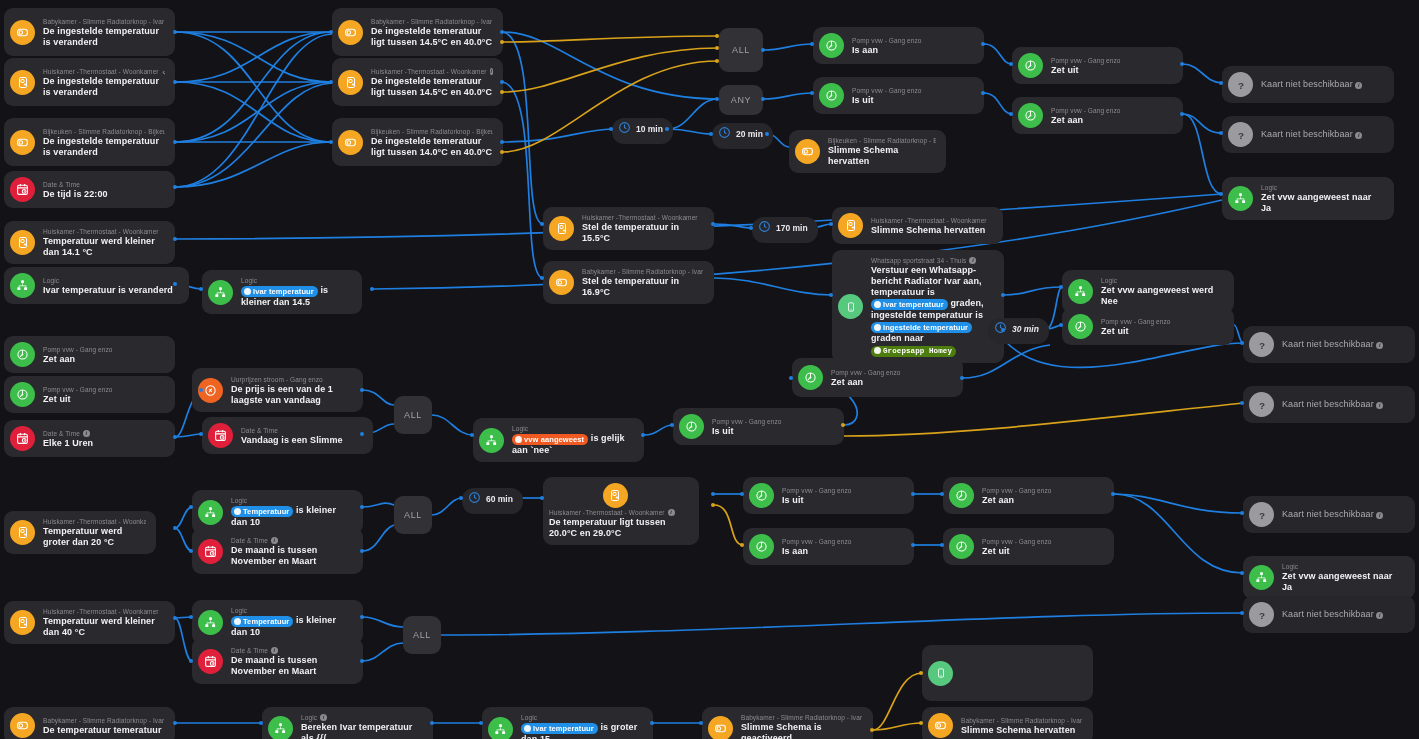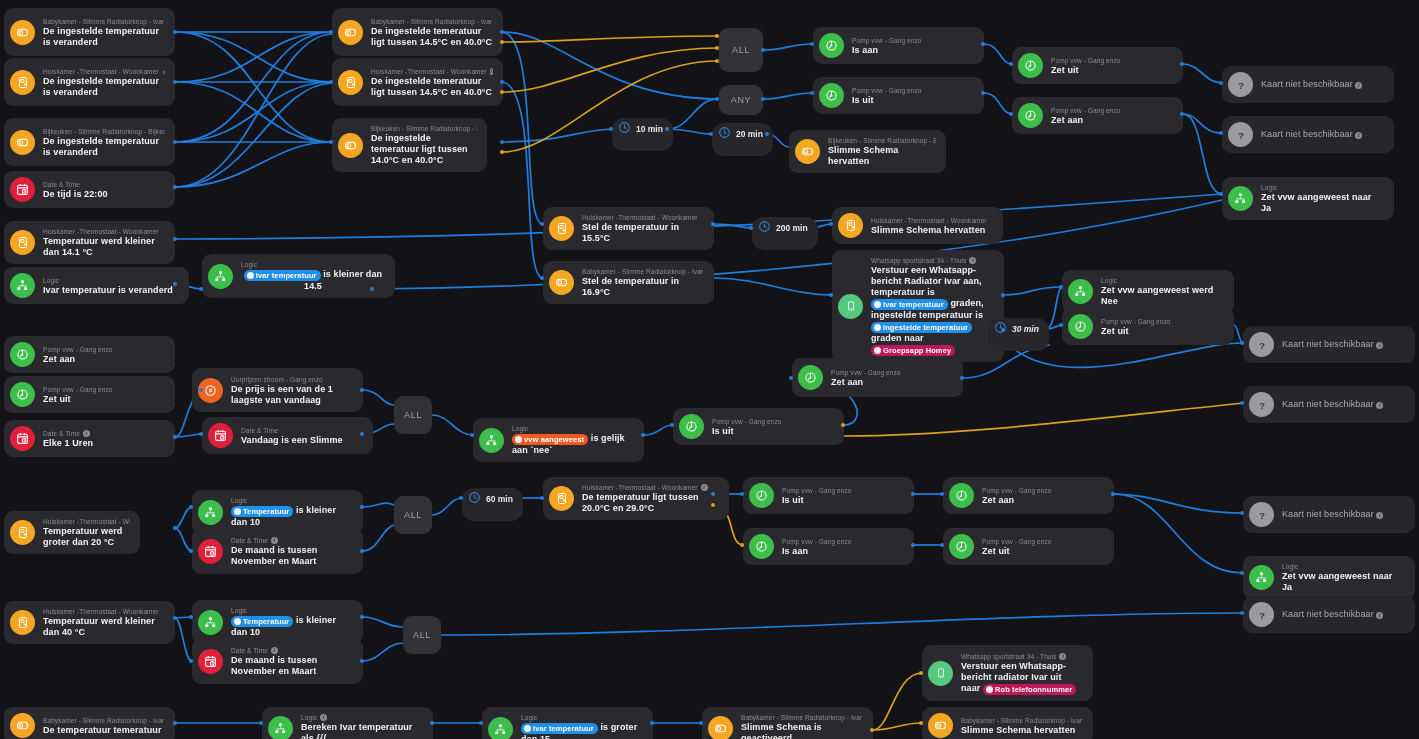--- a/index.html
+++ b/index.html
@@ -20,31 +20,31 @@
   .ic.orangered{background:#ef6423;}
   .body{min-width:0;flex:1 1 auto;}
   .sub{font-size:6.5px;color:#8b8b92;line-height:9px;letter-spacing:.1px;
        white-space:nowrap;overflow:hidden;display:flex;align-items:center;gap:3px;}
   .ttl{font-size:9px;color:#f2f2f4;font-weight:bold;line-height:11px;letter-spacing:.1px;}
   .ttl.soft{color:#a9a9b0;font-weight:normal;}
   .tag{display:inline-block;border-radius:7px;padding:0 4px 0 3px;font-size:7.5px;
        font-weight:bold;color:#fff;line-height:11px;vertical-align:-1px;white-space:nowrap;}
   .tag.blue{background:#1f8fe8;}
   .tag.orange{background:#f05a22;}
-  .tag.green{background:#be185d;}
+  .tag.green{background:#4d7c0f;font-family:Liberation Mono, monospace;}
   .tag .dot{display:inline-block;width:7px;height:7px;border-radius:50%;
             background:rgba(255,255,255,.92);margin-right:2px;vertical-align:-1px;}
   .infoi{display:inline-block;width:7px;height:7px;border-radius:50%;background:#8b8b92;
          color:#2a2a2e;font-size:5.5px;font-weight:bold;text-align:center;line-height:7px;
          font-style:italic;}
   .taglink{display:inline-block;width:8px;height:8px;}
   .junction{position:absolute;background:#313136;border-radius:9px;display:flex;
             align-items:center;justify-content:center;color:#a0a0a8;font-size:9px;letter-spacing:.6px;}
   .delay{position:absolute;background:#26262b;border-radius:12px;display:flex;align-items:center;
-         gap:5px;padding:0 10px 11px 6px;height:22px;}
+         gap:5px;padding:0 10px 4px 6px;height:22px;}
   .delay .lbl{font-size:8.5px;color:#eaeaee;font-weight:bold;}
   .port{position:absolute;width:4px;height:4px;border-radius:50%;background:#1f7fe0;}
   .port.y{background:#d9a21a;}
 </style>
 </head>
 <body>
 
 <div id="stage">
   <svg class="wires" viewBox="0 0 1419 739">
     <g fill="none" stroke="#1f7fe0" stroke-width="1.7">
@@ -204,21 +204,21 @@
             <rect x="5" y="2" width="14" height="20" rx="2.5"></rect>
             <rect x="8" y="6" width="6" height="6" rx="1"></rect>
             <circle cx="16" cy="16" r="1.4" fill="#fff"></circle>
           </svg>
         </div>
         <div class="body">
           <div class="sub">Huiskamer -Thermostaat - Woonkamer<span class="infoi">i</span></div>
           <div class="ttl">De ingestelde temeratuur ligt tussen 14.5°C en 40.0°C</div>
         </div>
       </div>
-      <div class="card" style="left: 332px; top: 118px; width: 155px; min-height: 48px;">
+      <div class="card" style="left: 332px; top: 118px; width: 171px; min-height: 48px;">
         <div class="ic orange">
           <svg width="13" height="13" viewBox="0 0 24 24" fill="none" stroke="#fff" stroke-width="2">
             <rect x="3" y="6" width="18" height="12" rx="5"></rect>
             <circle cx="9" cy="12" r="3.2"></circle>
           </svg>
         </div>
         <div class="body">
           <div class="sub">Bijkeuken - Slimme Radiatorknop - Bijkeuken</div>
           <div class="ttl">De ingestelde temeratuur ligt tussen 14.0°C en 40.0°C</div>
         </div>
@@ -341,21 +341,21 @@
             <rect x="2.5" y="15" width="5.5" height="5.5" rx="1"></rect>
             <rect x="15" y="15" width="5.5" height="5.5" rx="1"></rect>
             <path d="M11.4 7.8h1.2v4h-1.2zM5 12.2h14v1.2H5zM5 12.2h1.2v3H5zM17.8 12.2H19v3h-1.2z"></path>
           </svg>
         </div>
         <div class="body">
           <div class="sub">Logic</div>
           <div class="ttl">Ivar temperatuur is veranderd</div>
         </div>
       </div>
-      <div class="card" style="left: 202px; top: 254px; width: 193px; min-height: 38px; text-align: center;">
+      <div class="card" style="left: 202px; top: 270px; width: 160px; min-height: 38px;">
         <div class="ic green">
           <svg width="13" height="13" viewBox="0 0 24 24" fill="#fff">
             <rect x="9.5" y="2.5" width="5" height="5" rx="1"></rect>
             <rect x="2.5" y="15" width="5.5" height="5.5" rx="1"></rect>
             <rect x="15" y="15" width="5.5" height="5.5" rx="1"></rect>
             <path d="M11.4 7.8h1.2v4h-1.2zM5 12.2h14v1.2H5zM5 12.2h1.2v3H5zM17.8 12.2H19v3h-1.2z"></path>
           </svg>
         </div>
         <div class="body">
           <div class="sub">Logic</div>
@@ -558,21 +558,21 @@
             <circle cx="12" cy="12" r="8.5"></circle>
             <path d="M12 3.5v8.5M7.2 16.5 12 12"></path>
             <circle cx="12" cy="12" r="1.6" fill="#fff" stroke="none"></circle>
           </svg>
         </div>
         <div class="body">
           <div class="sub">Pomp vvw - Gang enzo</div>
           <div class="ttl">Zet aan</div>
         </div>
       </div>
-      <div class="card" style="left: 4px; top: 511px; width: 136px; min-height: 34px;">
+      <div class="card" style="left: 4px; top: 511px; width: 152px; min-height: 34px;">
         <div class="ic orange">
           <svg width="12" height="13" viewBox="0 0 24 24" fill="none" stroke="#fff" stroke-width="2">
             <rect x="5" y="2" width="14" height="20" rx="2.5"></rect>
             <rect x="8" y="6" width="6" height="6" rx="1"></rect>
             <circle cx="16" cy="16" r="1.4" fill="#fff"></circle>
           </svg>
         </div>
         <div class="body">
           <div class="sub">Huiskamer -Thermostaat - Woonkamer</div>
           <div class="ttl">Temperatuur werd groter dan 20 °C</div>
@@ -599,21 +599,21 @@
             <path d="M3 9h18M8 2v4M16 2v4"></path>
             <circle cx="15" cy="15.5" r="3.4" fill="#e0203a"></circle>
             <path d="M15 13.4v2.2l1.4 1" stroke-width="1.6"></path>
           </svg>
         </div>
         <div class="body">
           <div class="sub">Date &amp; Time<span class="infoi">i</span></div>
           <div class="ttl">De maand is tussen November en Maart</div>
         </div>
       </div>
-      <div class="card" style="left: 543px; top: 477px; width: 186px; min-height: 42px;">
+      <div class="card" style="left: 543px; top: 477px; width: 156px; min-height: 42px; flex-direction: column;">
         <div class="ic orange">
           <svg width="12" height="13" viewBox="0 0 24 24" fill="none" stroke="#fff" stroke-width="2">
             <rect x="5" y="2" width="14" height="20" rx="2.5"></rect>
             <rect x="8" y="6" width="6" height="6" rx="1"></rect>
             <circle cx="16" cy="16" r="1.4" fill="#fff"></circle>
           </svg>
         </div>
         <div class="body">
           <div class="sub">Huiskamer -Thermostaat - Woonkamer<span class="infoi">i</span></div>
           <div class="ttl">De temperatuur ligt tussen 20.0°C en 29.0°C</div>
@@ -797,24 +797,20 @@
           <div class="sub">Babykamer - Slimme Radiatorknop - Ivar</div>
           <div class="ttl">Slimme Schema is geactiveerd</div>
         </div>
       </div>
       <div class="card" style="left: 922px; top: 645px; width: 171px; min-height: 56px;">
         <div class="ic ltgreen">
           <svg width="10" height="14" viewBox="0 0 24 24" fill="none" stroke="#fff" stroke-width="2">
             <rect x="6" y="2" width="12" height="20" rx="2.5"></rect>
             <path d="M10.5 18.6h3"></path>
           </svg>
-        </div>
-        <div class="body">
-          <div class="sub">Whatsapp sportstraat 34 - Thuis<span class="infoi">i</span></div>
-          <div class="ttl">Verstuur een Whatsapp-bericht radiator Ivar uit naar <span class="tag green"><span class="dot"></span>Rob telefoonnummer</span></div>
         </div>
       </div>
       <div class="card" style="left: 922px; top: 707px; width: 171px; min-height: 32px;">
         <div class="ic orange">
           <svg width="13" height="13" viewBox="0 0 24 24" fill="none" stroke="#fff" stroke-width="2">
             <rect x="3" y="6" width="18" height="12" rx="5"></rect>
             <circle cx="9" cy="12" r="3.2"></circle>
           </svg>
         </div>
         <div class="body">
@@ -839,21 +835,21 @@
             <circle cx="12" cy="12" r="9"></circle>
             <path d="M12 6.5V12l3.6 2.2"></path>
           </svg></span>
         <span class="lbl">20 min</span>
       </div>
       <div class="delay" style="left: 752px; top: 217px;">
         <span><svg width="13" height="13" viewBox="0 0 24 24" fill="none" stroke="#2f7fd0" stroke-width="2">
             <circle cx="12" cy="12" r="9"></circle>
             <path d="M12 6.5V12l3.6 2.2"></path>
           </svg></span>
-        <span class="lbl">200 min</span>
+        <span class="lbl">170 min</span>
       </div>
       <div class="delay" style="left: 988px; top: 318px; font-style: italic;">
         <span><svg width="13" height="13" viewBox="0 0 24 24" fill="none" stroke="#2f7fd0" stroke-width="2">
             <circle cx="12" cy="12" r="9"></circle>
             <path d="M12 6.5V12l3.6 2.2"></path>
           </svg></span>
         <span class="lbl">30 min</span>
       </div>
       <div class="delay" style="left: 462px; top: 488px;">
         <span><svg width="13" height="13" viewBox="0 0 24 24" fill="none" stroke="#2f7fd0" stroke-width="2">

